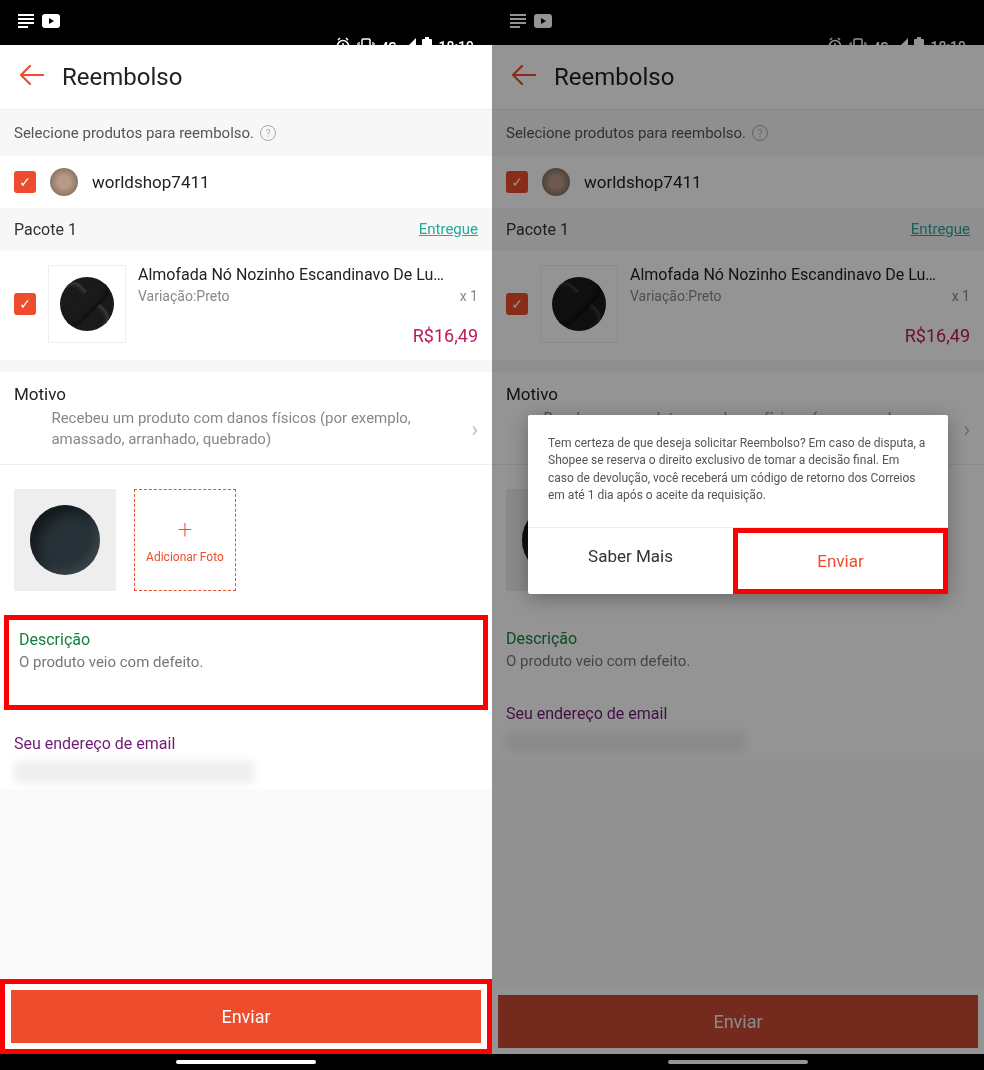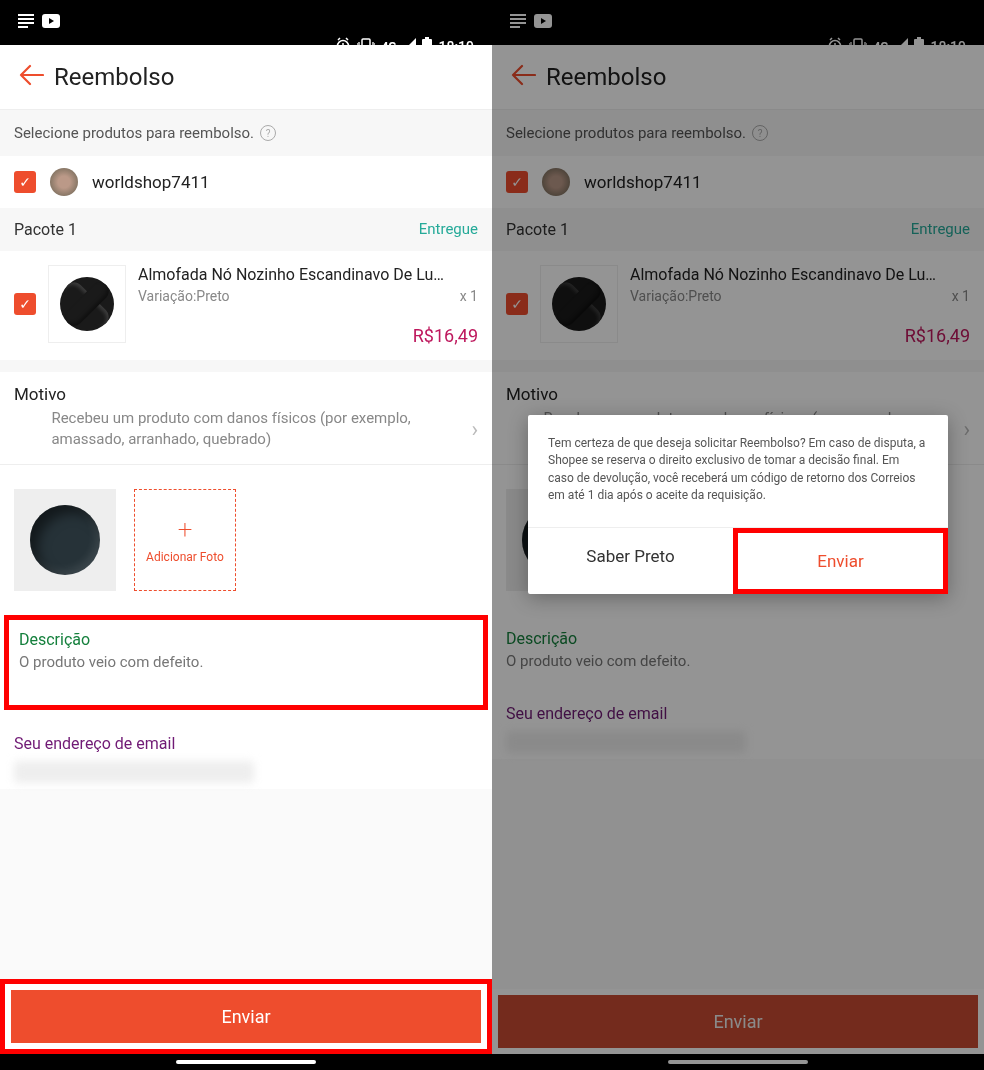--- a/index.html
+++ b/index.html
@@ -1,32 +1,32 @@
 <!DOCTYPE html>
 <html><head>
 <meta charset="utf-8">
 <style>
   * { box-sizing: border-box; margin: 0; padding: 0; }
   body { font-family: -apple-system, Roboto, Arial, sans-serif; background: #fff; width: 984px; height: 1070px; display: flex; }
   .screen { width: 492px; height: 1070px; background: #fff; position: relative; overflow: hidden; display: flex; flex-direction: column; }
   .statusbar { height: 45px; background: #000; color: #fff; display: flex; justify-content: space-between; align-items: center; padding: 0 18px; font-size: 14px; font-weight: 500; }
   .statusbar .left, .statusbar .right { display: flex; gap: 8px; align-items: center; }
   .statusbar .right { gap: 6px; margin-top: 48px; }
-  .appbar { height: 65px; display: flex; align-items: center; gap: 10px; padding: 0 18px; border-bottom: 1px solid #eee; background: #fff; }
+  .appbar { height: 65px; display: flex; align-items: center; gap: 18px; padding: 0 18px; border-bottom: 1px solid #eee; background: #fff; }
   .back-arrow { color: #ee4d2d; font-size: 26px; }
   .appbar-title { font-size: 24px; color: #222; }
   .info-row { background: #f7f7f7; padding: 14px 14px; font-size: 15px; color: #555; display: flex; align-items: center; gap: 6px; }
   .help-icon { width: 16px; height: 16px; border: 1px solid #aaa; border-radius: 50%; display: inline-flex; align-items: center; justify-content: center; font-size: 10px; color: #aaa; }
   .shop-row { display: flex; align-items: center; gap: 14px; padding: 12px 14px; background: #fff; }
   .checkbox { width: 22px; height: 22px; background: #ee4d2d; border-radius: 3px; display: flex; align-items: center; justify-content: center; color: #fff; font-size: 14px; }
   .avatar { width: 28px; height: 28px; border-radius: 50%; background: radial-gradient(circle,#b98 30%,#876 70%); }
   .shop-name { font-size: 17px; color: #222; }
   .package-row { display: flex; justify-content: space-between; padding: 12px 14px; background: #f7f7f7; font-size: 16px; }
   .package-label { color: #333; }
-  .delivered { color: #26aa99; font-size: 15px; }
+  .delivered { color: #26aa99; font-size: 15px; text-decoration: underline; }
   .product-row { display: flex; align-items: flex-start; gap: 12px; padding: 14px; background: #fff; }
   .product-row .checkbox { margin-top: 28px; }
   .product-img { width: 78px; height: 78px; border: 1px solid #eee; background: #fff; display: flex; align-items: center; justify-content: center; }
   .knot { width: 54px; height: 54px; background: #1a1a1a; border-radius: 50%; position: relative; }
   .knot::before, .knot::after { content:""; position:absolute; width: 54px; height: 18px; background:#1a1a1a; border-radius: 9px; top: 18px; left:0; }
   .knot::before { transform: rotate(45deg); box-shadow: inset 0 3px 4px rgba(255,255,255,.15); }
   .knot::after { transform: rotate(-45deg); box-shadow: inset 0 -3px 4px rgba(0,0,0,.4); }
   .product-details { flex: 1; }
   .product-title { font-size: 16px; color: #222; white-space: nowrap; overflow: hidden; text-overflow: ellipsis; max-width: 320px;}
   .variation-line { display:flex; justify-content:space-between; font-size:14px; color:#888; margin-top:4px;}
@@ -308,19 +308,19 @@
     <div class="send-btn dim">Enviar</div>
   </div>
   <div class="drag-handle">
       <div class="handle-bar"></div>
     </div>
 
   <div class="overlay"></div>
   <div class="dialog">
     <div class="dialog-body">Tem certeza de que deseja solicitar Reembolso? Em caso de disputa, a Shopee se reserva o direito exclusivo de tomar a decisão final. Em caso de devolução, você receberá um código de retorno dos Correios em até 1 dia após o aceite da requisição.</div>
     <div class="dialog-actions">
-      <div class="dialog-btn learn">Saber Preto</div>
+      <div class="dialog-btn learn">Saber Mais</div>
       <div class="dialog-action-highlight">
         <div class="dialog-btn send">Enviar</div>
       </div>
     </div>
   </div>
 </div>
 
 </body></html>

